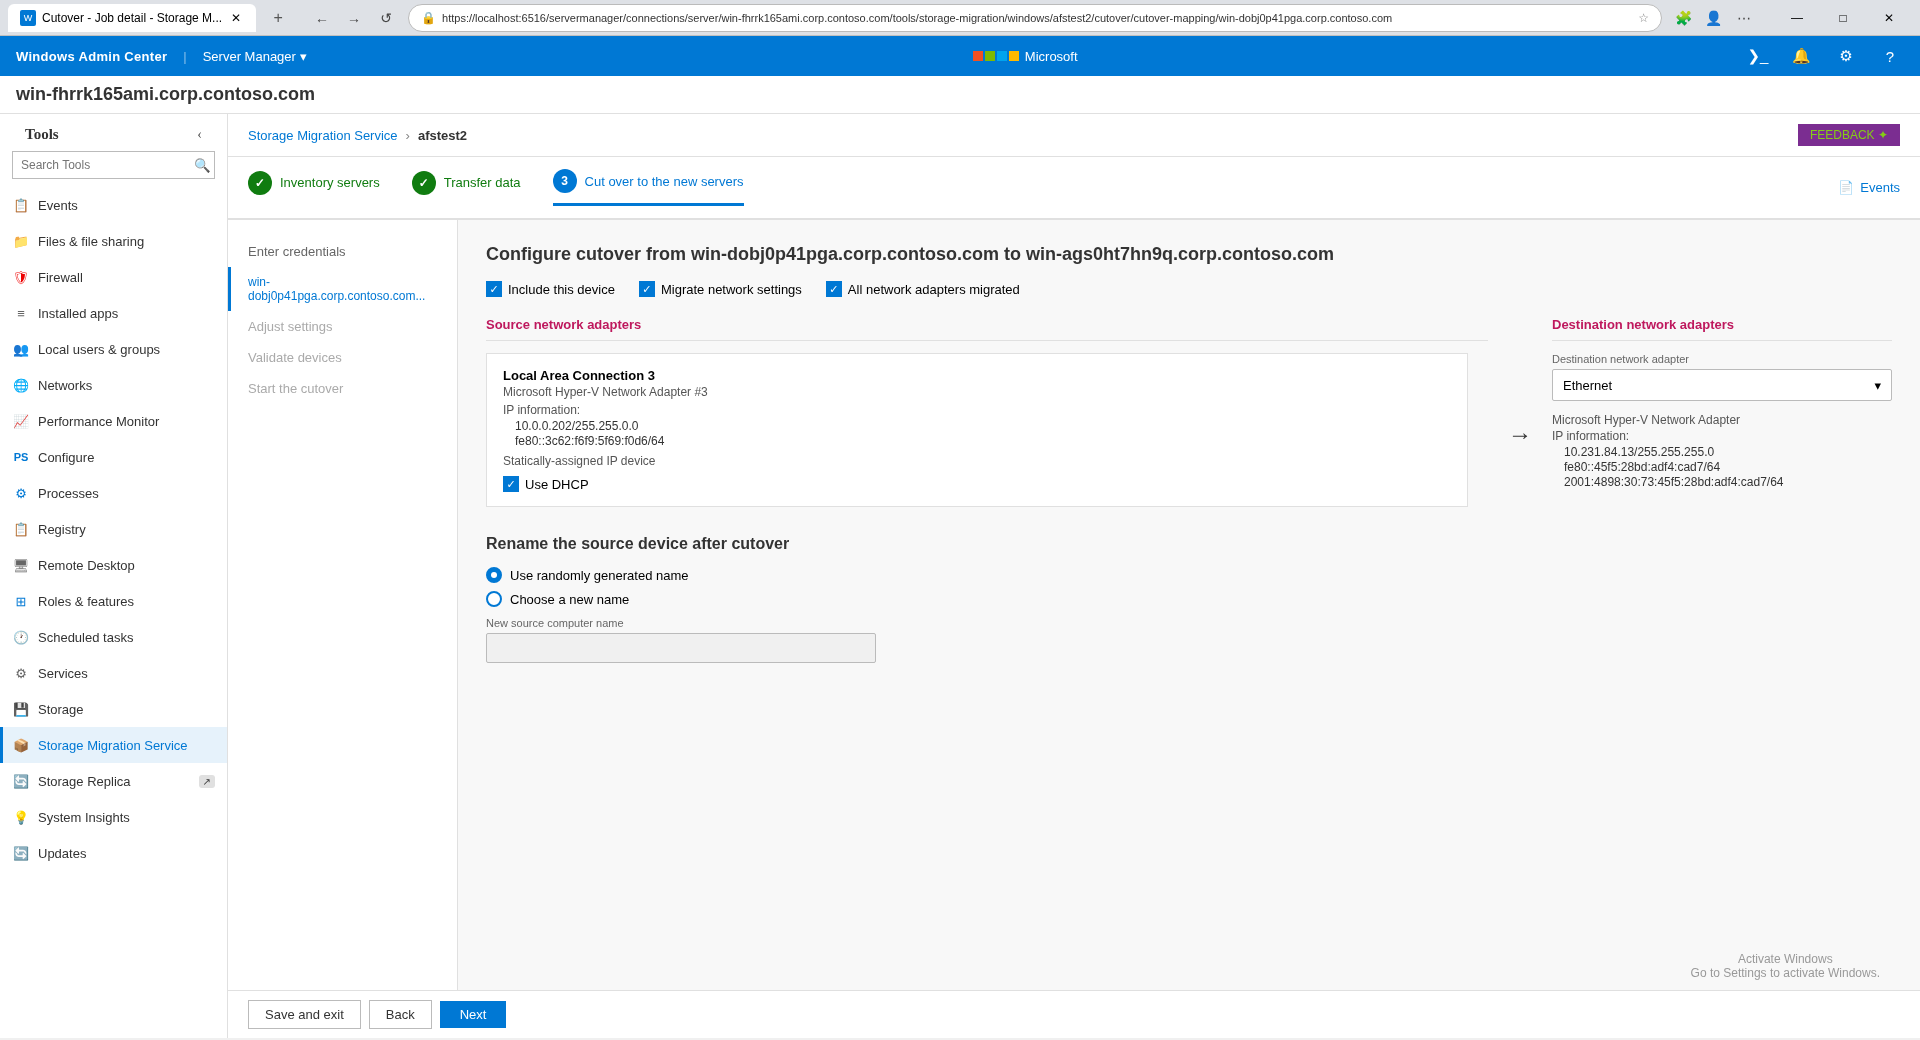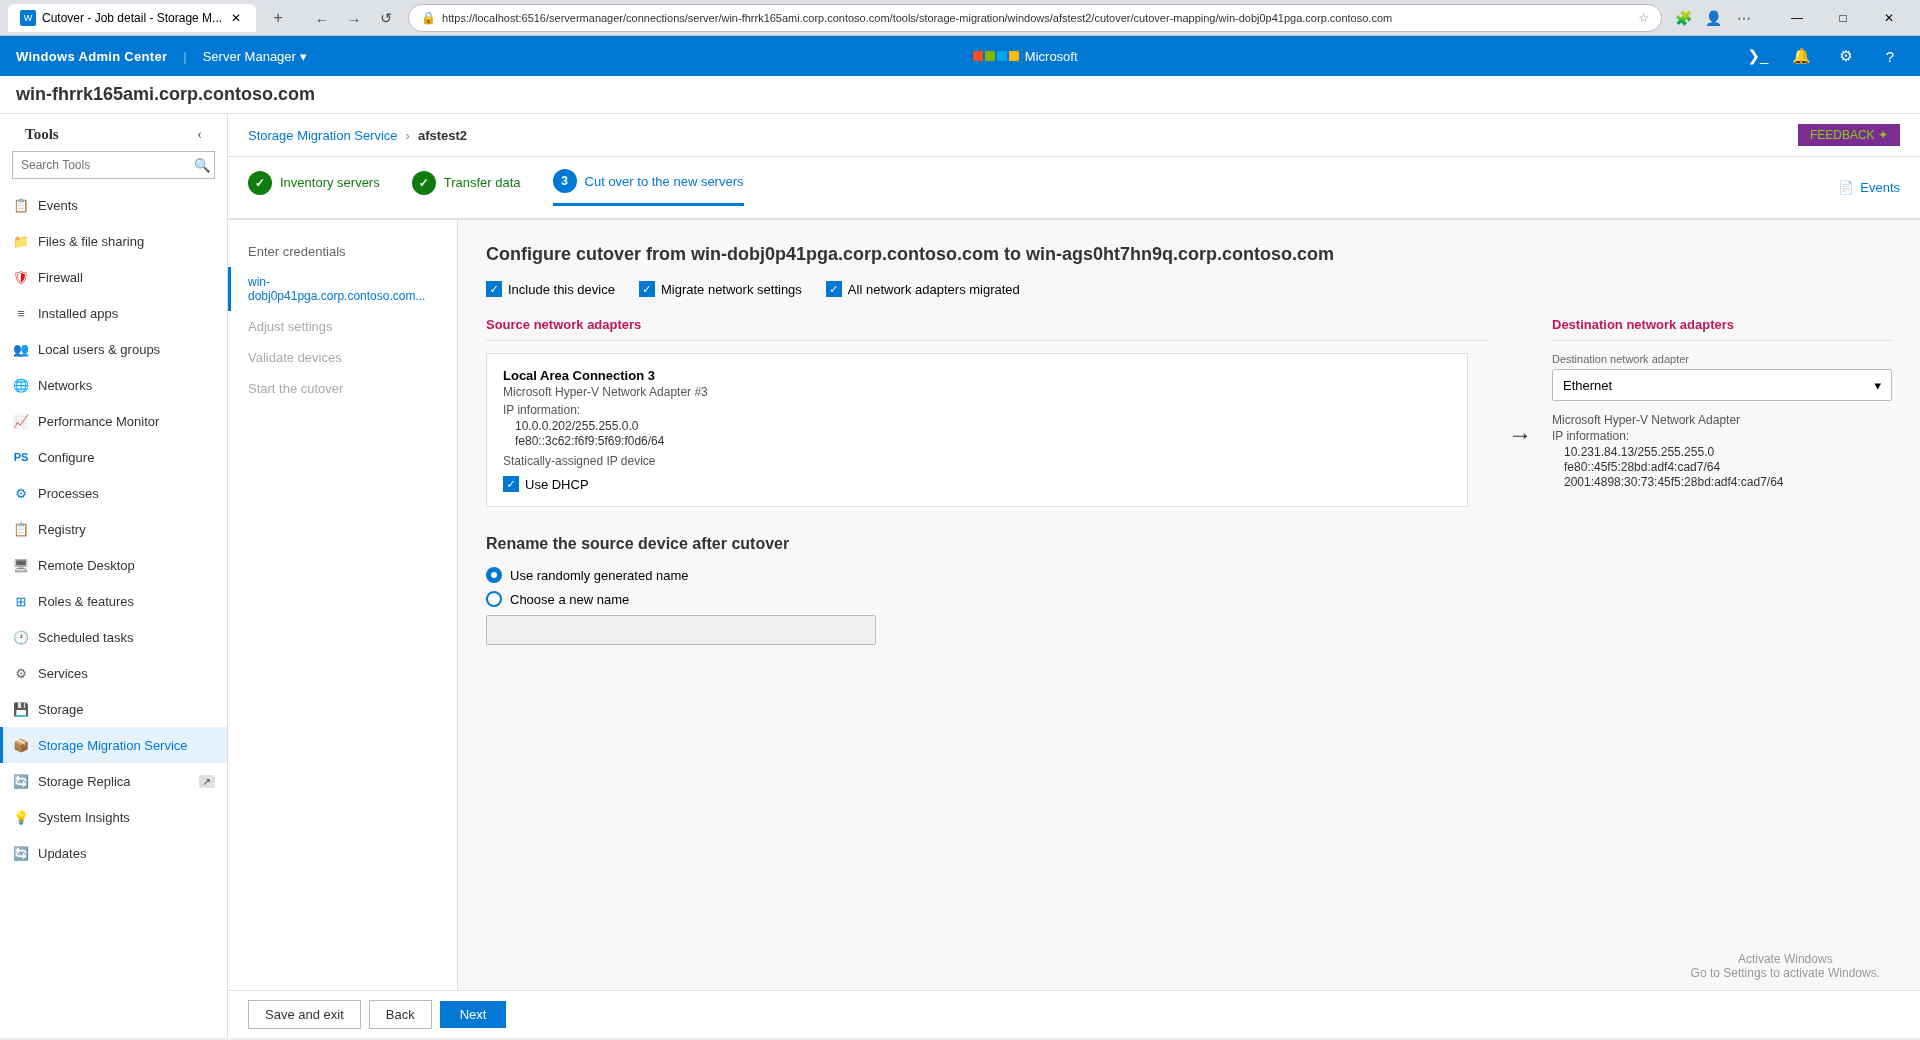--- a/index.html
+++ b/index.html
@@ -411,20 +411,21 @@
         <div class="rename-section">
           <div class="rename-title">Rename the source device after cutover</div>
           <label class="radio-item">
             <div class="radio-circle selected"></div>
             <span>Use randomly generated name</span>
           </label>
           <label class="radio-item">
             <div class="radio-circle"></div>
             <span>Choose a new name</span>
           </label>
+          <div class="input-label">New source computer name</div>
           <input type="text" class="text-input" value="" style="">
         </div>
 
         <div class="activate-watermark">
           <div>Activate Windows</div>
           <div>Go to Settings to activate Windows.</div>
         </div>
 
       </div>
     </div>

